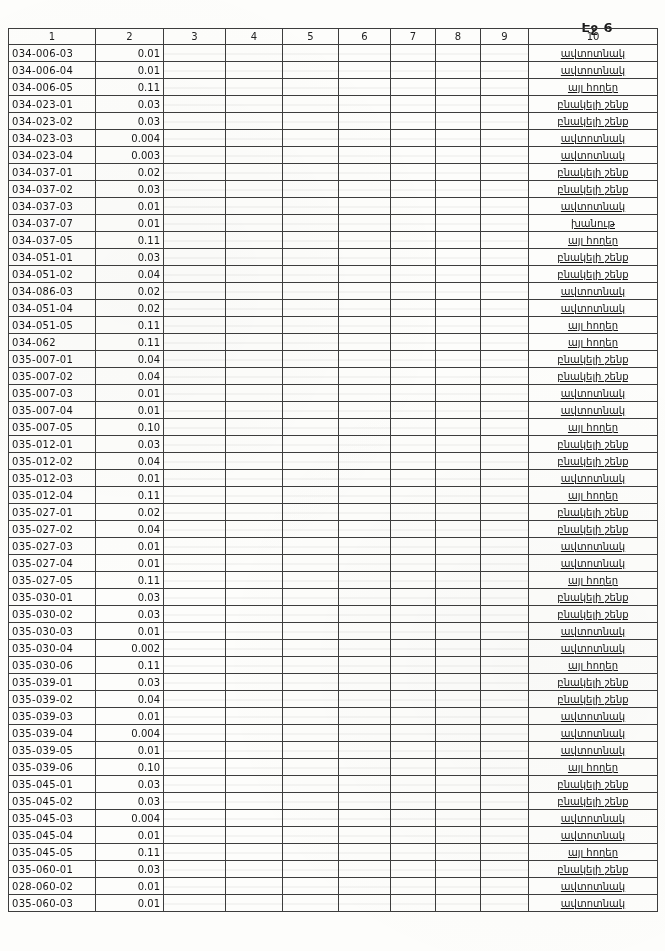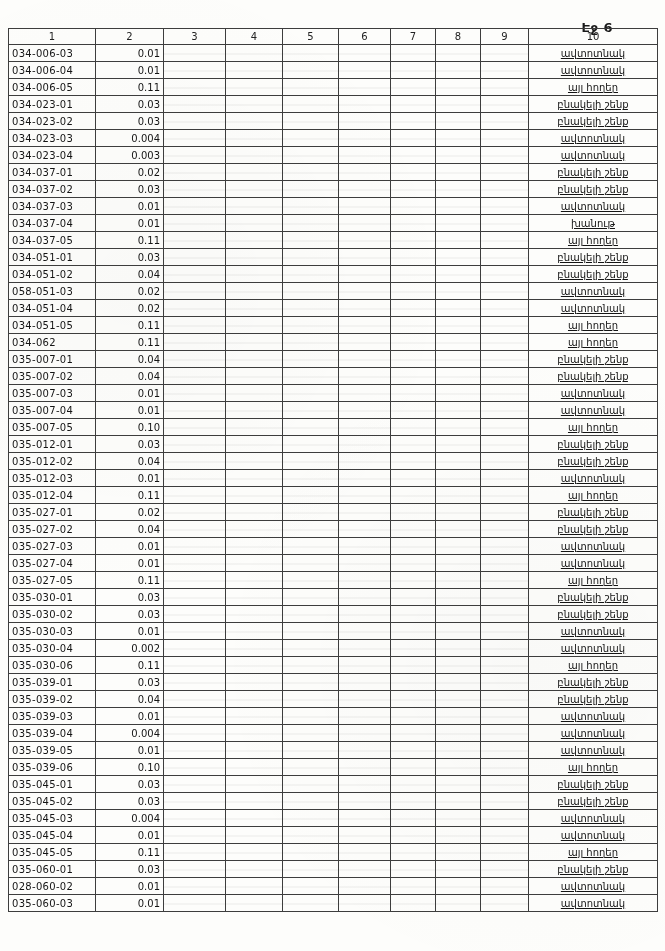--- a/index.html
+++ b/index.html
@@ -221,21 +221,21 @@
         <td class="c-empty"></td>
         <td class="c-empty"></td>
         <td class="c-empty"></td>
         <td class="c-empty"></td>
         <td class="c-empty"></td>
         <td class="c-empty"></td>
         <td class="c-empty"></td>
         <td class="c-type">ավտոտնակ</td>
       </tr>
       <tr>
-        <td class="c-code">034-037-04</td>
+        <td class="c-code">034-037-07</td>
         <td class="c-val">0.01</td>
         <td class="c-empty"></td>
         <td class="c-empty"></td>
         <td class="c-empty"></td>
         <td class="c-empty"></td>
         <td class="c-empty"></td>
         <td class="c-empty"></td>
         <td class="c-empty"></td>
         <td class="c-type">խանութ</td>
       </tr>
@@ -269,21 +269,21 @@
         <td class="c-empty"></td>
         <td class="c-empty"></td>
         <td class="c-empty"></td>
         <td class="c-empty"></td>
         <td class="c-empty"></td>
         <td class="c-empty"></td>
         <td class="c-empty"></td>
         <td class="c-type">բնակելի շենք</td>
       </tr>
       <tr>
-        <td class="c-code">058-051-03</td>
+        <td class="c-code">034-086-03</td>
         <td class="c-val">0.02</td>
         <td class="c-empty"></td>
         <td class="c-empty"></td>
         <td class="c-empty"></td>
         <td class="c-empty"></td>
         <td class="c-empty"></td>
         <td class="c-empty"></td>
         <td class="c-empty"></td>
         <td class="c-type">ավտոտնակ</td>
       </tr>

